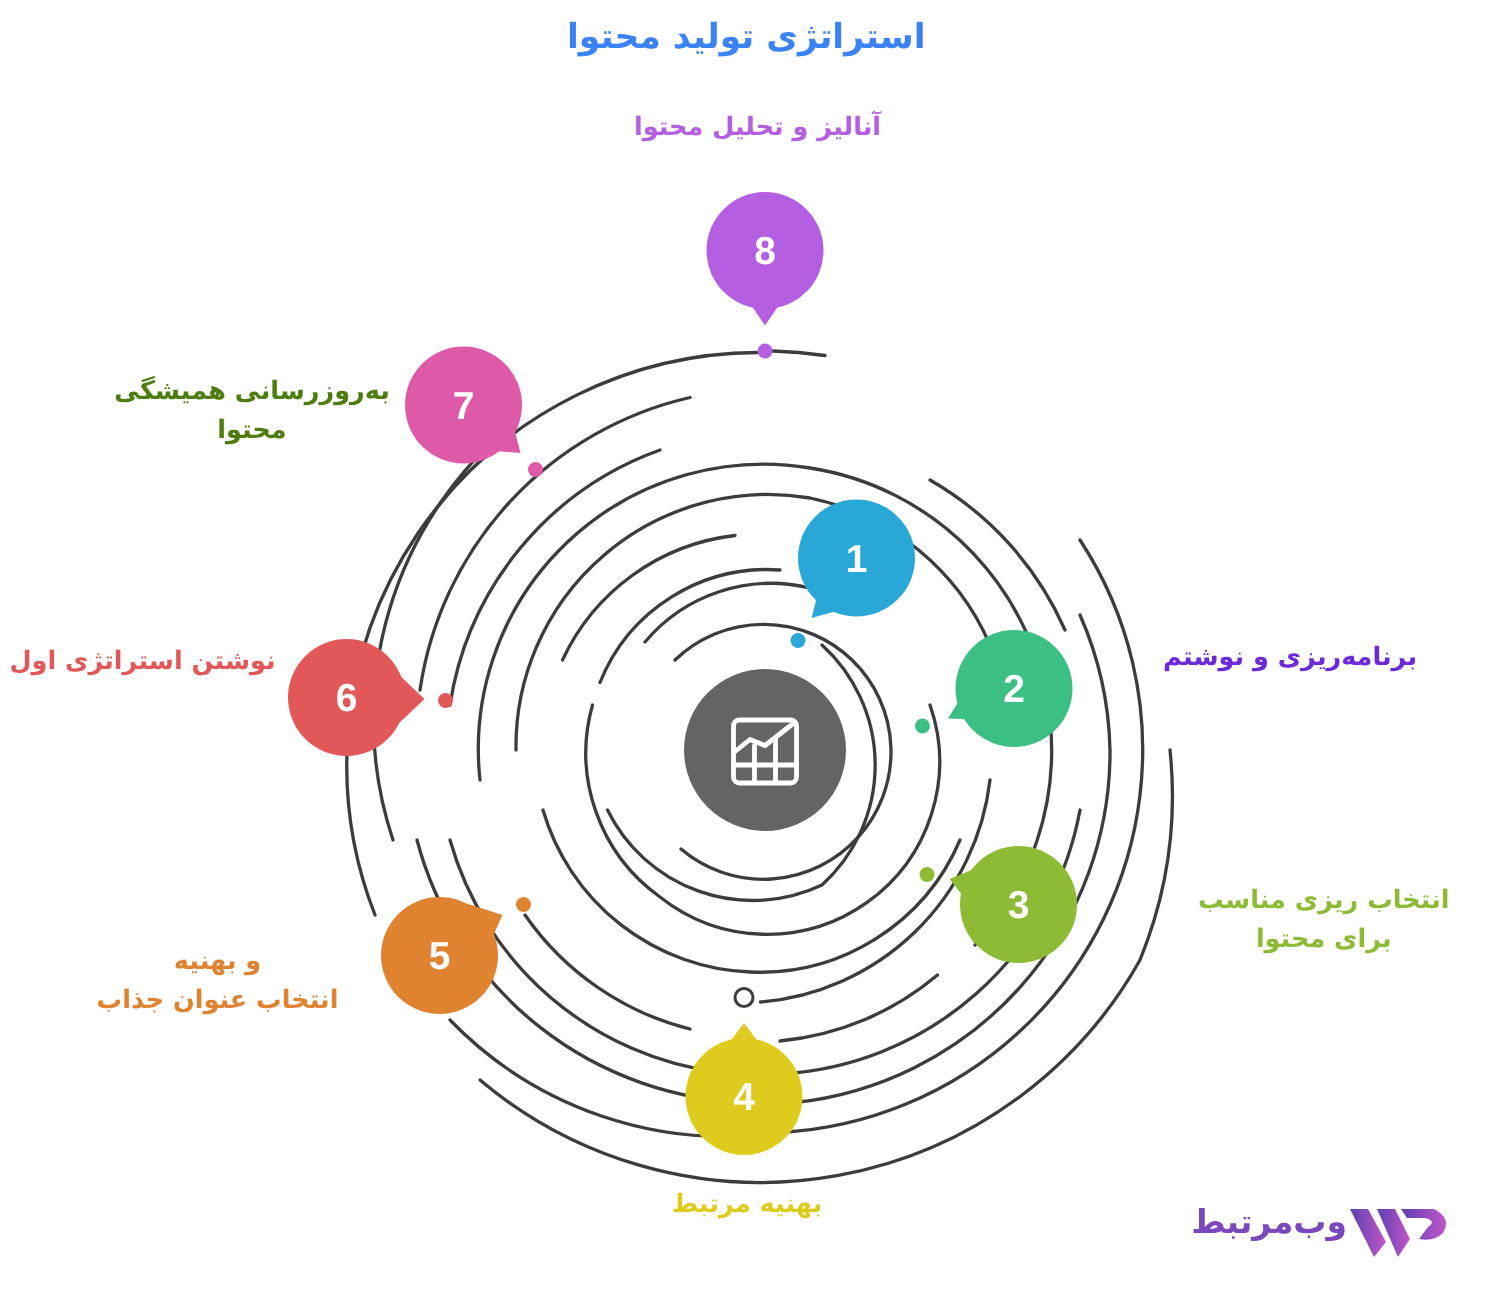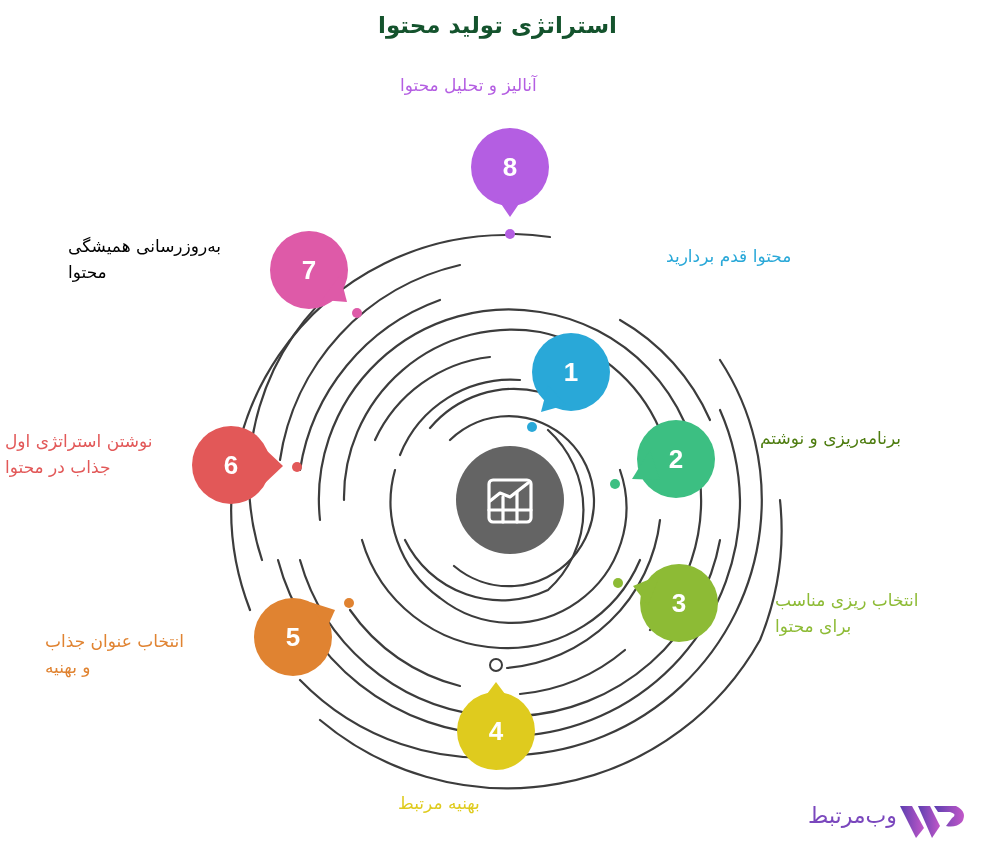--- a/index.html
+++ b/index.html
@@ -1,24 +1,24 @@
 <!DOCTYPE html>
 <html><head>
 <meta charset="utf-8">
 <style>
   html, body { margin: 0; padding: 0; background: #ffffff; }
   body { width: 995px; height: 863px; position: relative; overflow: hidden;
          font-family: "DejaVu Sans", "Liberation Sans", sans-serif; }
   .title { position: absolute; left: 0; right: 0; top: 12px; text-align: center;
-           font-size: 23px; font-weight: bold; color: #14532d; direction: rtl; }
+           font-size: 23px; font-weight: bold; color: #3b82f6; direction: rtl; }
   svg.rings { position: absolute; left: 0; top: 0; }
   .bubble-num { position: absolute; color: #ffffff; font-weight: bold; font-size: 26px;
                 width: 80px; height: 40px; line-height: 40px; text-align: center;
                 margin-left: -40px; margin-top: -20px; font-family: "Liberation Sans", sans-serif; }
-  .label { position: absolute; direction: rtl; text-align: left; font-weight: normal;
+  .label { position: absolute; direction: rtl; text-align: center; font-weight: bold;
            font-size: 17px; line-height: 26px; white-space: nowrap; }
   .label span { display: block; }
 </style>
 </head>
 <body>
 
 <div class="title">استراتژی تولید محتوا</div>
 
 <svg class="rings" width="995" height="863" viewBox="0 0 995 863">
   <g fill="none" stroke="#3c3c3c" stroke-width="2.2" stroke-linecap="round">
@@ -118,41 +118,39 @@
 <div class="bubble-num" style="left:571px;top:372px">1</div>
 <div class="bubble-num" style="left:676px;top:459px">2</div>
 <div class="bubble-num" style="left:679px;top:603px">3</div>
 <div class="bubble-num" style="left:496px;top:731px">4</div>
 <div class="bubble-num" style="left:293px;top:637px">5</div>
 <div class="bubble-num" style="left:231px;top:465px">6</div>
 <div class="bubble-num" style="left:309px;top:270px">7</div>
 <div class="bubble-num" style="left:510px;top:167px">8</div>
 
 <div class="label" style="left:666px;top:243px;width:226px;color:#29a8d8">
-  <span>محتوا قدم بردارید</span>
 </div>
-<div class="label" style="left:760px;top:425px;width:200px;color:#4d7c0f">
+<div class="label" style="left:760px;top:425px;width:200px;color:#6d28d9">
   <span>برنامه‌ریزی و نوشتم</span>
 </div>
 <div class="label" style="left:775px;top:587px;width:215px;color:#8dbb35">
   <span>انتخاب ریزی مناسب</span>
   <span>برای محتوا</span>
 </div>
 <div class="label" style="left:398px;top:790px;width:200px;color:#dfcb1e">
   <span>بهنیه مرتبط</span>
 </div>
 <div class="label" style="left:45px;top:628px;width:200px;color:#e08331">
+  <span>و بهنیه</span>
   <span>انتخاب عنوان جذاب</span>
-  <span>و بهنیه</span>
 </div>
 <div class="label" style="left:5px;top:428px;width:180px;color:#e25858">
   <span>نوشتن استراتژی اول</span>
-  <span>جذاب در محتوا</span>
 </div>
-<div class="label" style="left:68px;top:233px;width:200px;color:#000000">
+<div class="label" style="left:68px;top:248px;width:200px;color:#4d7c0f">
   <span>به‌روزرسانی همیشگی</span>
   <span>محتوا</span>
 </div>
 <div class="label" style="left:400px;top:72px;width:210px;color:#b45ee2">
   <span>آنالیز و تحلیل محتوا</span>
 </div>
 
 <div class="label" style="left:808px;top:803px;width:90px;font-size:22px;color:#7a47bd">وب‌مرتبط</div>
 
 </body></html>

